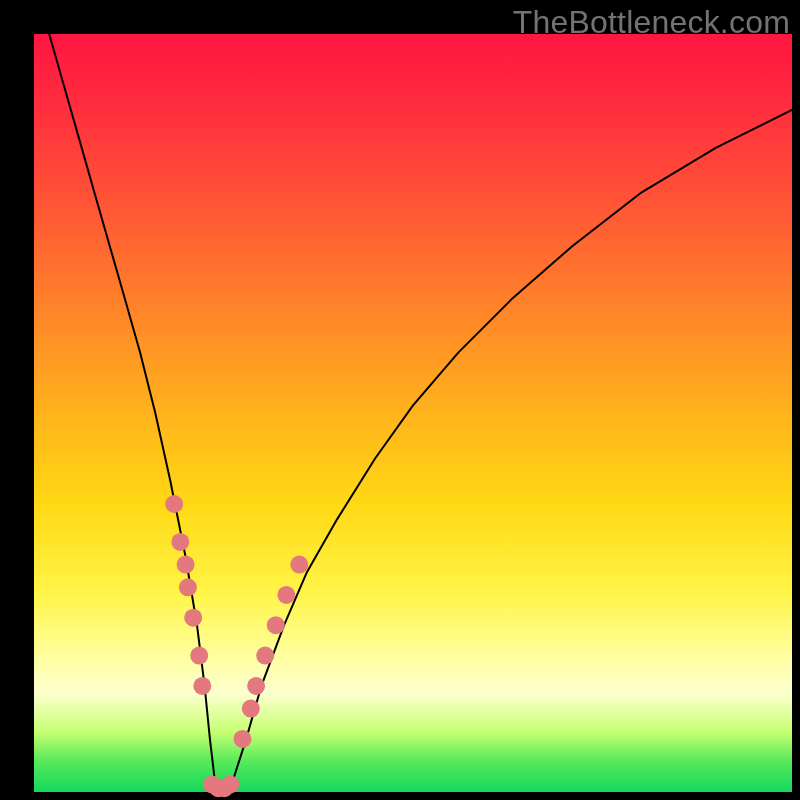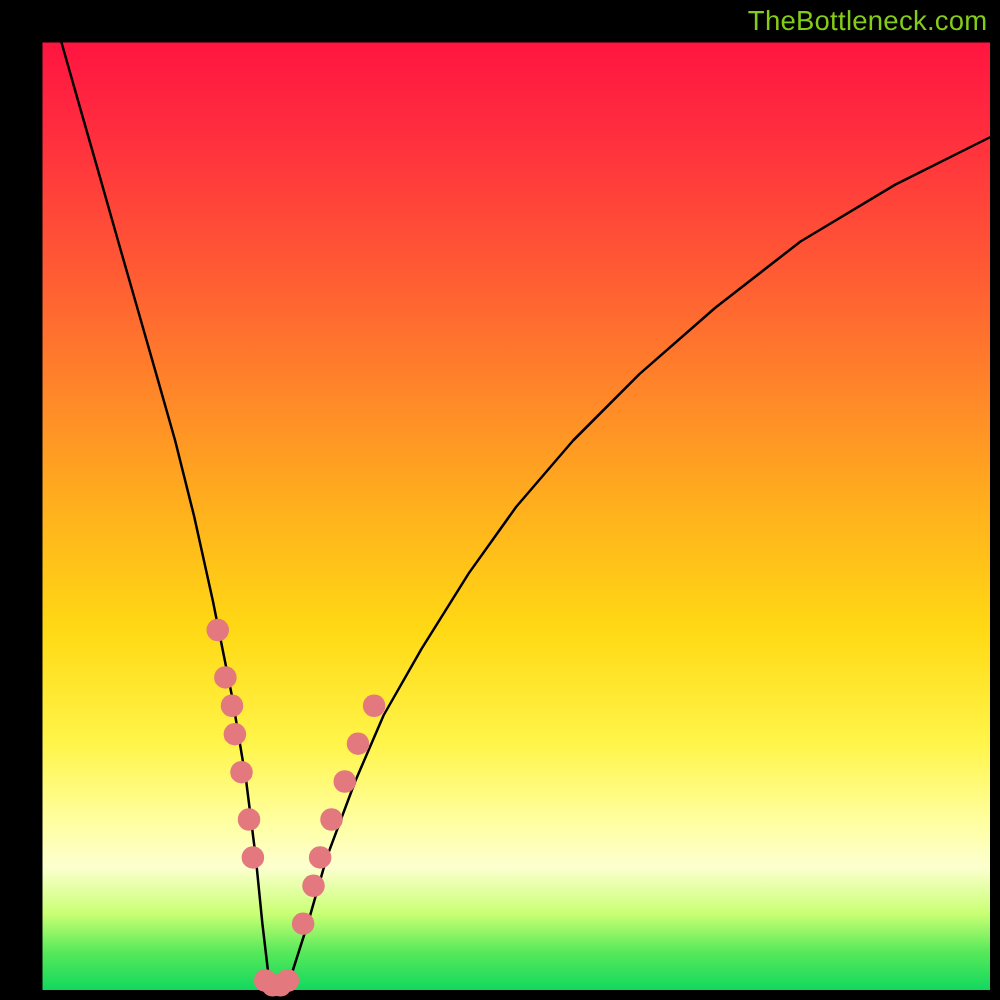--- a/index.html
+++ b/index.html
@@ -14,22 +14,22 @@
   .outer {
     position: relative;
     width: 800px;
     height: 800px;
     background: #000;
   }
   .watermark {
     position: absolute;
     top: 4px;
     right: 10px;
-    color: #84cc16;
-    font-size: 22px;
+    color: #737373;
+    font-size: 32px;
     font-weight: 400;
     letter-spacing: 0.2px;
     z-index: 20;
   }
   .plot {
     position: absolute;
     left: 34px;
     top: 34px;
     width: 758px;
     height: 758px;

